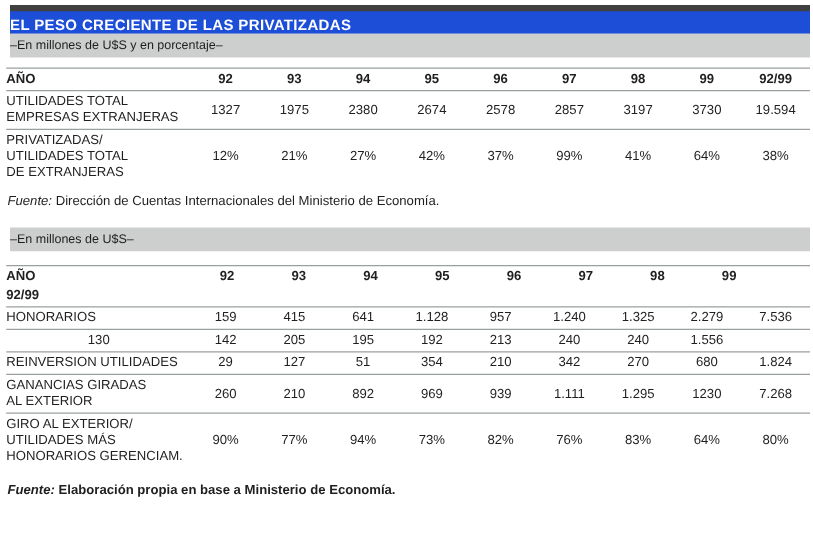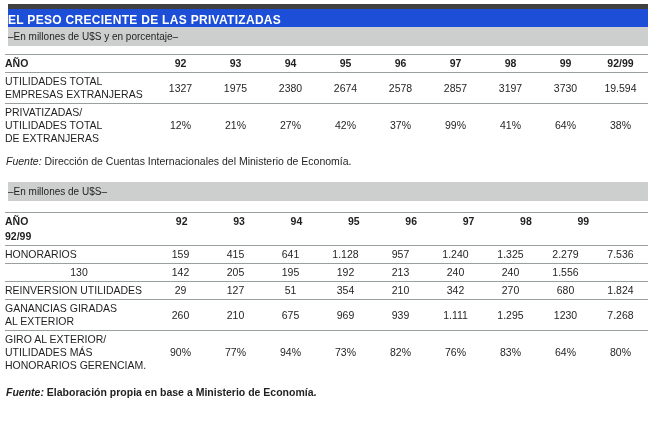--- a/index.html
+++ b/index.html
@@ -154,21 +154,21 @@
         <div class="cell num">270</div>
         <div class="cell num">680</div>
         <div class="cell num">1.824</div>
       </div>
 
       <div class="trow cols9">
         <div class="cell lbl">GANANCIAS GIRADAS
 AL EXTERIOR</div>
         <div class="cell num">260</div>
         <div class="cell num">210</div>
-        <div class="cell num">675</div>
+        <div class="cell num">892</div>
         <div class="cell num">969</div>
         <div class="cell num">939</div>
         <div class="cell num">1.111</div>
         <div class="cell num">1.295</div>
         <div class="cell num">1230</div>
         <div class="cell num">7.268</div>
       </div>
 
       <div class="trow cols9">
         <div class="cell lbl">GIRO AL EXTERIOR/

